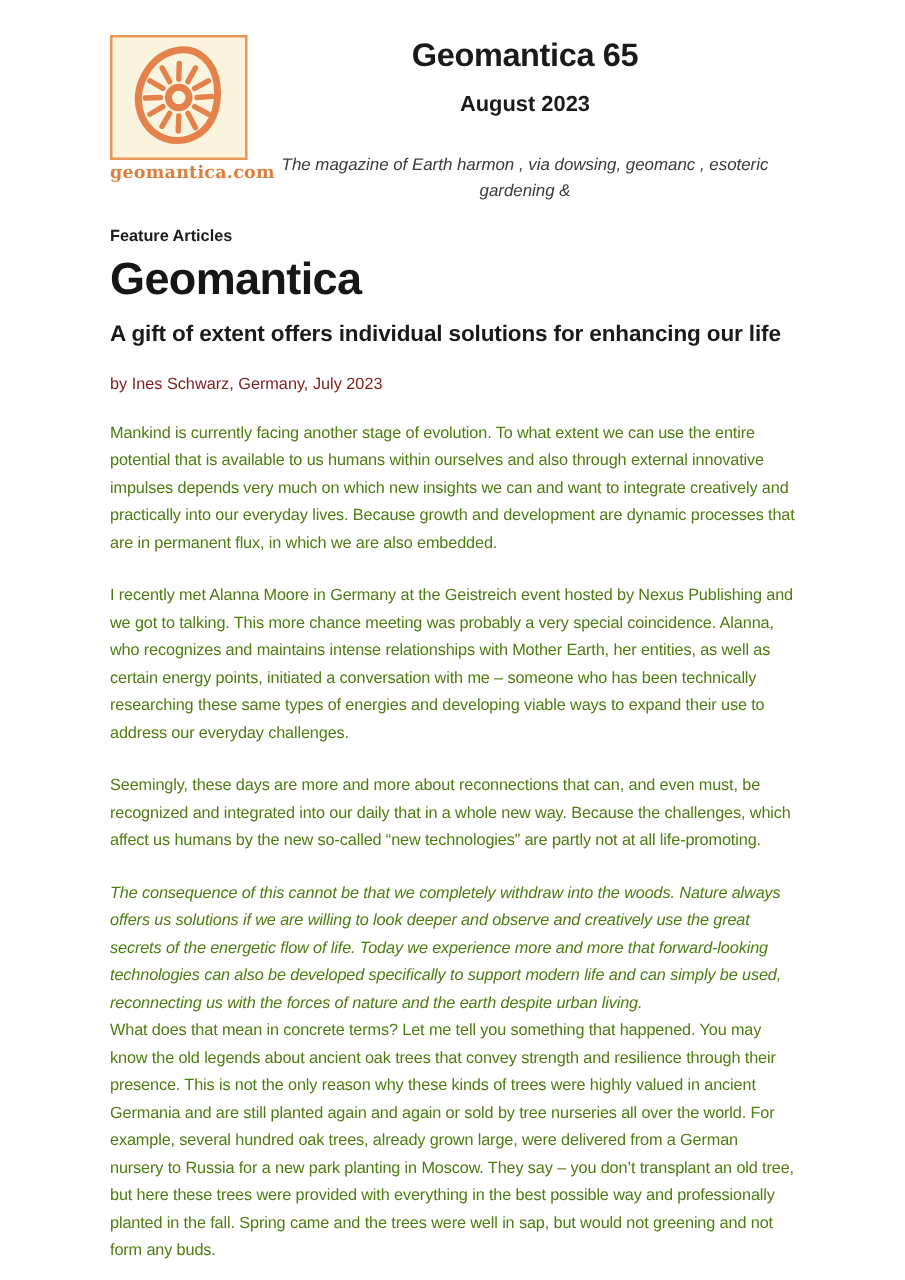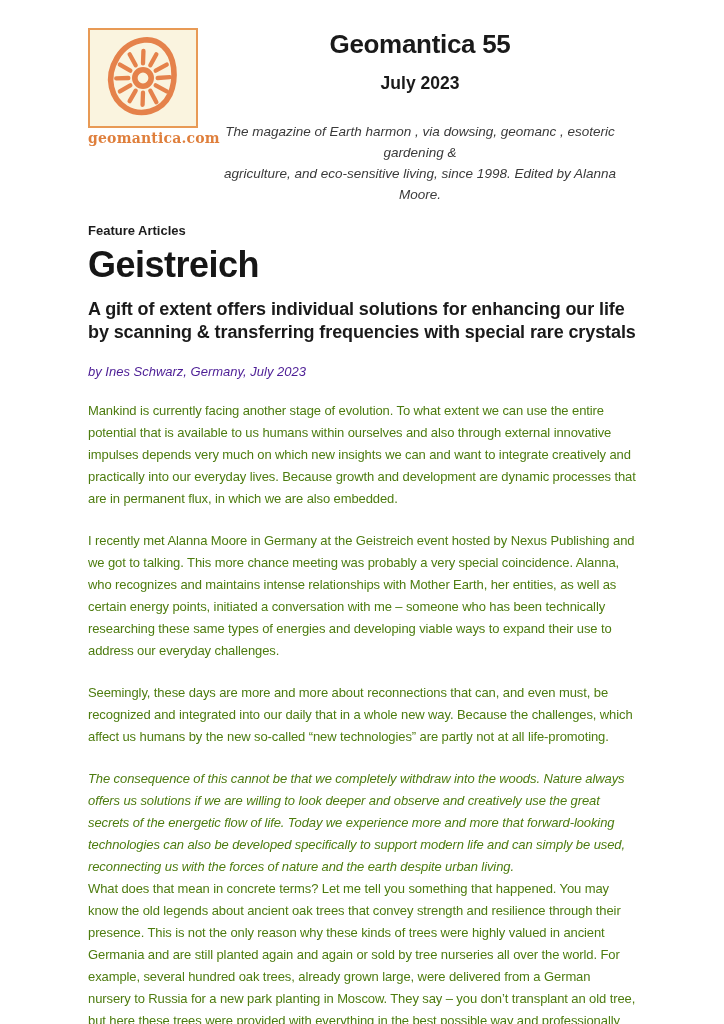--- a/index.html
+++ b/index.html
@@ -68,23 +68,22 @@
   }
   .headline {
     margin-top: 12px;
     font-size: 18px; font-weight: 700; color: #1A1A1A;
     line-height: 23px;
     letter-spacing: -0.1px;
   }
   .headline .hl-line { display: block; }
   .byline {
     margin-top: 19px;
-    font-size: 13px; color: #4c1d95;
+    font-size: 13px; color: #7f1d1d;
     line-height: 17px;
-    font-style: italic;
   }
   .body-copy p {
     margin-top: 20px;
     font-size: 13px;
     line-height: 22px;
     letter-spacing: -0.1px;
     color: #4d7c0f;
     max-width: 552px;
   }
   .body-copy p.tight { margin-bottom: 0; font-style: italic; }
@@ -117,37 +116,35 @@
             <line x1="51" y1="34" x2="51.5" y2="19.5"></line>
             <line x1="59.5" y1="36.3" x2="66.5" y2="23.5"></line>
             <line x1="65.7" y1="42.5" x2="78.5" y2="35.5"></line>
           </g>
         </svg>
       </div>
       <div class="logo-caption">geomantica.com</div>
     </div>
 
     <div class="masthead-text">
-      <div class="issue-title">Geomantica 55</div>
-      <div class="issue-date">July 2023</div>
+      <div class="issue-title">Geomantica 65</div>
+      <div class="issue-date">August 2023</div>
       <div class="tagline">
         <span class="tag-line">The magazine of Earth harmon , via dowsing, geomanc , esoteric gardening &amp;</span>
-        <span class="tag-line">agriculture, and eco-sensitive living, since 1998. Edited by Alanna Moore.</span>
       </div>
     </div>
   </header>
 
   <main>
     <div class="feature-label">Feature Articles</div>
 
-    <h1 class="brand">Geistreich</h1>
+    <h1 class="brand">Geomantica</h1>
 
     <h2 class="headline">
       <span class="hl-line">A gift of extent offers individual solutions for enhancing our life</span>
-      <span class="hl-line">by scanning &amp; transferring frequencies with special rare crystals</span>
     </h2>
 
     <div class="byline">by Ines Schwarz, Germany, July 2023</div>
 
     <div class="body-copy">
       <p>Mankind is currently facing another stage of evolution. To what extent we can use the entire potential that is available to us humans within ourselves and also through external innovative impulses depends very much on which new insights we can and want to integrate creatively and practically into our everyday lives. Because growth and development are dynamic processes that are in permanent flux, in which we are also embedded.</p>
       <p>I recently met Alanna Moore in Germany at the Geistreich event hosted by Nexus Publishing and we got to talking. This more chance meeting was probably a very special coincidence. Alanna, who recognizes and maintains intense relationships with Mother Earth, her entities, as well as certain energy points, initiated a conversation with me – someone who has been technically researching these same types of energies and developing viable ways to expand their use to address our everyday challenges.</p>
       <p>Seemingly, these days are more and more about reconnections that can, and even must, be recognized and integrated into our daily that in a whole new way. Because the challenges, which affect us humans by the new so-called “new technologies” are partly not at all life-promoting.</p>
       <p class="tight">The consequence of this cannot be that we completely withdraw into the woods. Nature always offers us solutions if we are willing to look deeper and observe and creatively use the great secrets of the energetic flow of life. Today we experience more and more that forward-looking technologies can also be developed specifically to support modern life and can simply be used, reconnecting us with the forces of nature and the earth despite urban living.</p>
       <p class="joined">What does that mean in concrete terms? Let me tell you something that happened. You may know the old legends about ancient oak trees that convey strength and resilience through their presence. This is not the only reason why these kinds of trees were highly valued in ancient Germania and are still planted again and again or sold by tree nurseries all over the world. For example, several hundred oak trees, already grown large, were delivered from a German nursery to Russia for a new park planting in Moscow. They say – you don’t transplant an old tree, but here these trees were provided with everything in the best possible way and professionally planted in the fall. Spring came and the trees were well in sap, but would not greening and not form any buds.</p>

